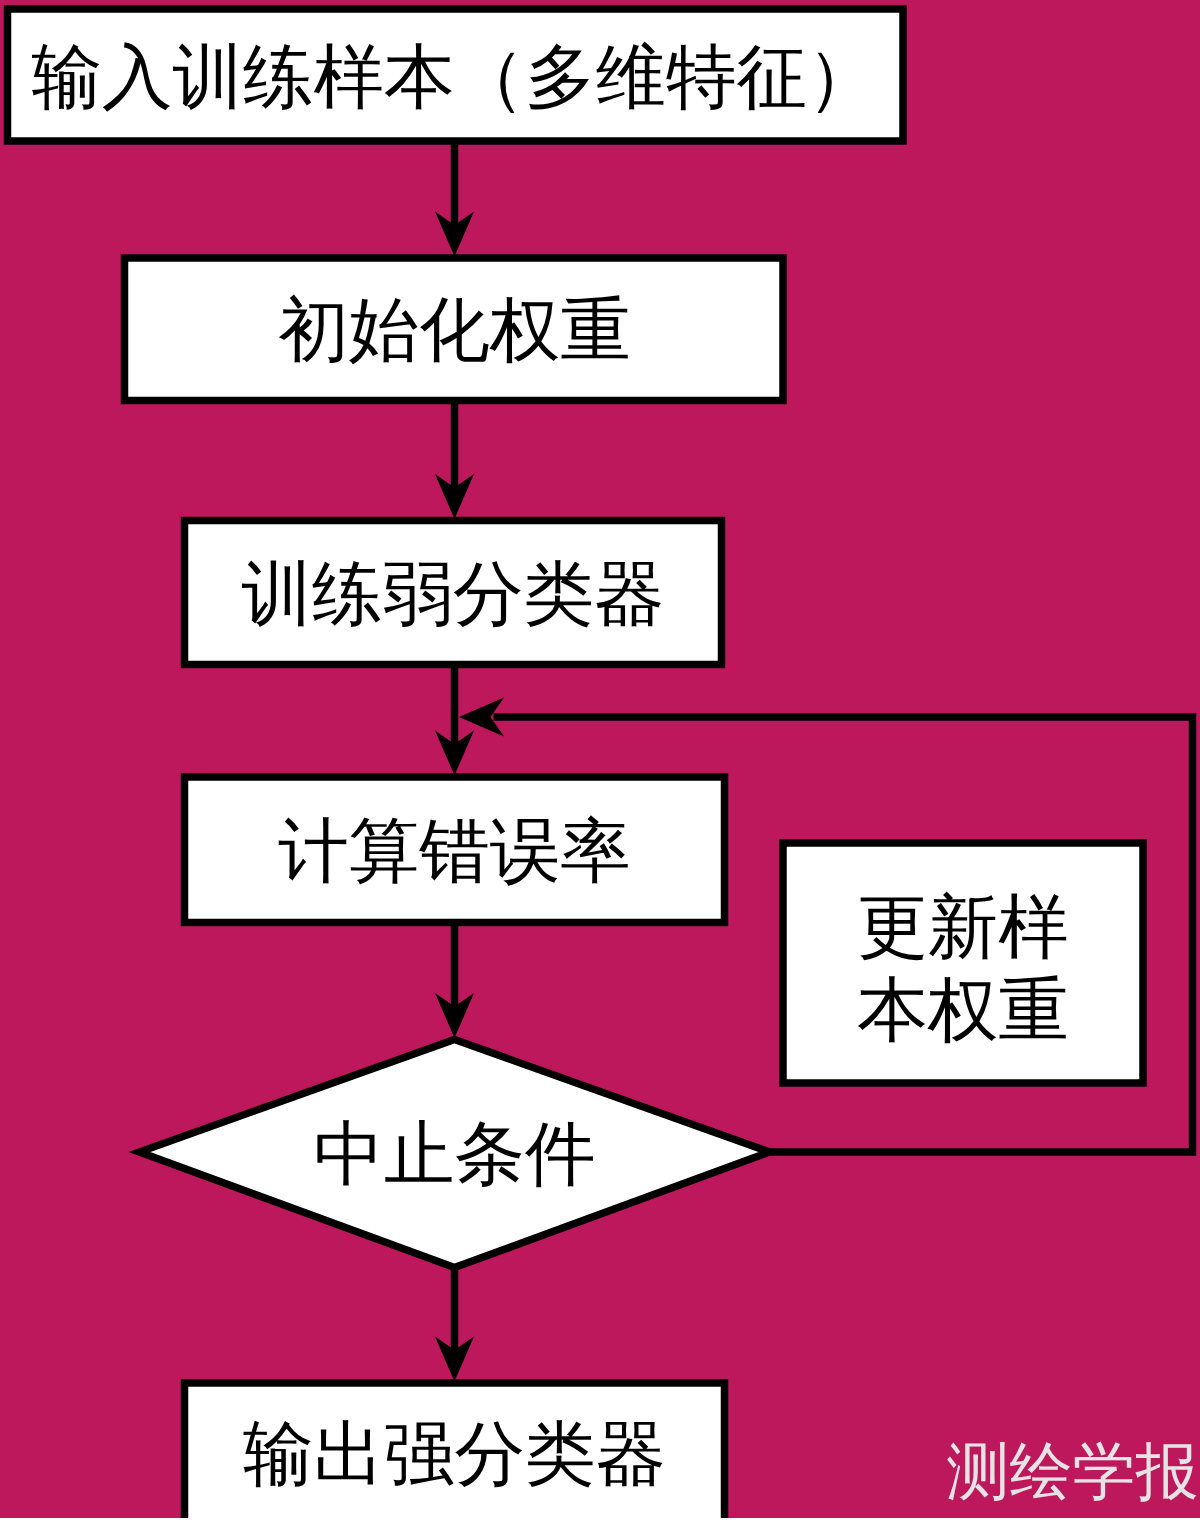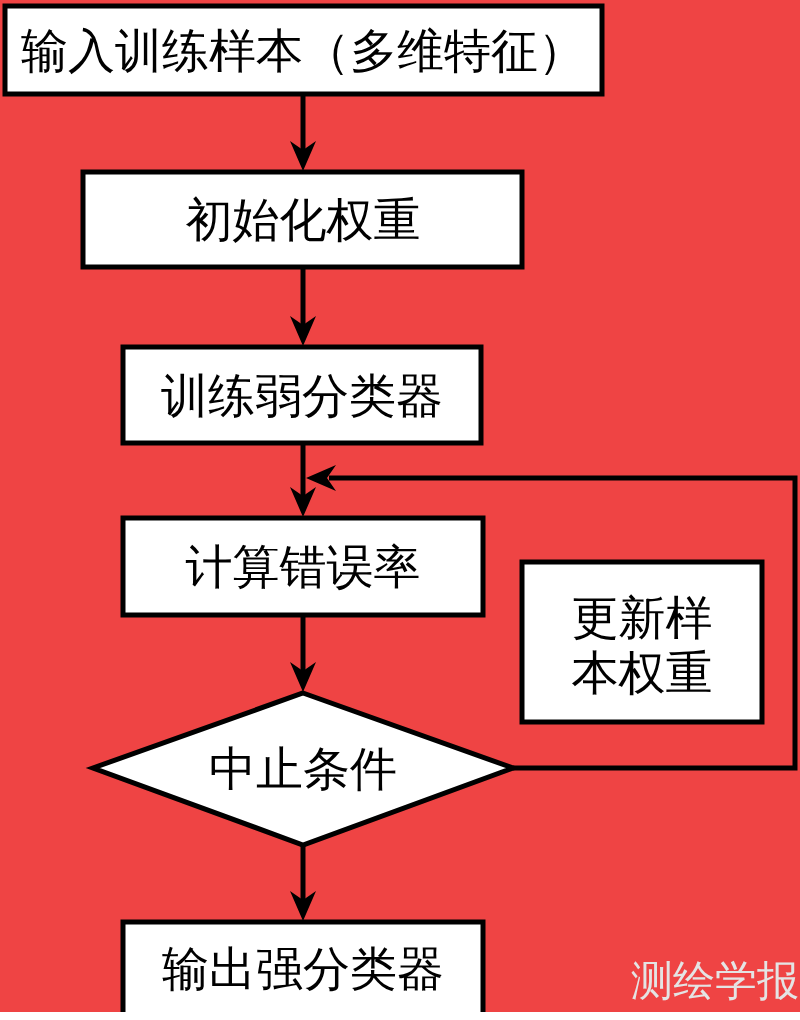--- a/index.html
+++ b/index.html
@@ -4,21 +4,21 @@
 <style>
   html, body {
     margin: 0;
     padding: 0;
     background: #ffffff;
   }
   .page {
     position: relative;
     width: 800px;
     height: 1012px;
-    background: #ef4444;
+    background: #be185d;
     overflow: hidden;
   }
   svg {
     display: block;
   }
   .shape {
     fill: #ffffff;
     stroke: #000000;
     stroke-width: 5;
   }

